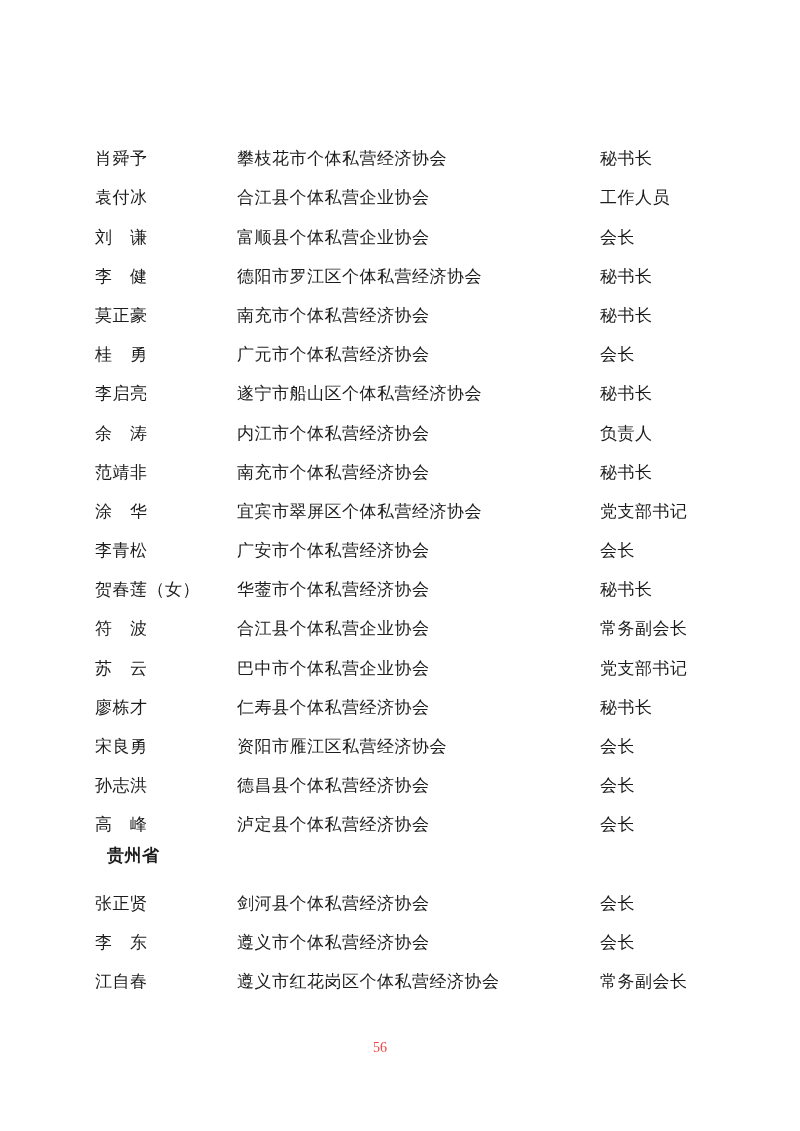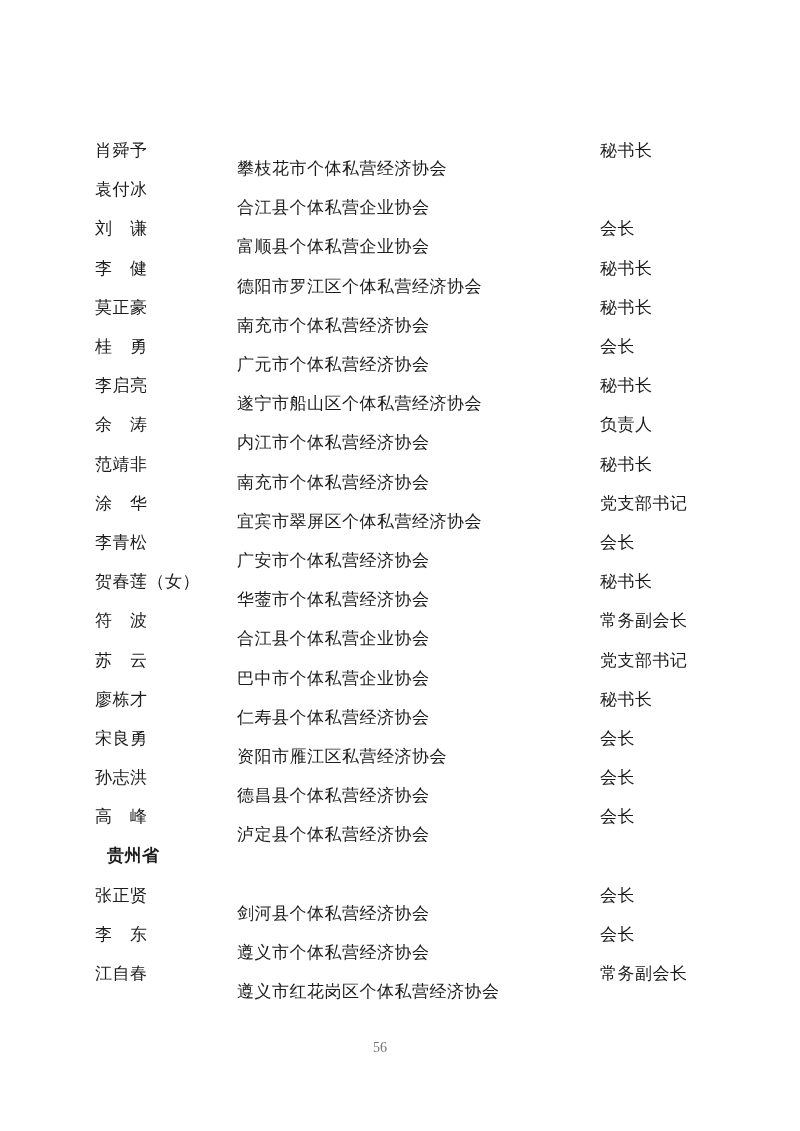--- a/index.html
+++ b/index.html
@@ -18,21 +18,21 @@
   }
   .roster {
     position: absolute;
     top: 131px;
     left: 0;
     width: 800px;
   }
   .row {
     height: 39.2px;
     display: flex;
-    align-items: center;
+    align-items: flex-end;
     padding-left: 95px;
     box-sizing: border-box;
     font-size: 17px;
     letter-spacing: 0.5px;
     white-space: pre;
   }
   .col-name {
     width: 142px;
     flex: 0 0 142px;
   }
@@ -54,30 +54,30 @@
     font-weight: bold;
     letter-spacing: 0.5px;
   }
   .footer {
     position: absolute;
     top: 1040px;
     left: 0;
     width: 760px;
     text-align: center;
     font-size: 14px;
-    color: #737373;
+    color: #ef4444;
   }
 </style>
 </head>
 <body>
 
 <div class="page">
   <div class="roster" id="roster">
       <div class="row"><span class="col-name">肖舜予</span><span class="col-org">攀枝花市个体私营经济协会</span><span class="col-title">秘书长</span></div>
-      <div class="row"><span class="col-name">袁付冰</span><span class="col-org">合江县个体私营企业协会</span></div>
+      <div class="row"><span class="col-name">袁付冰</span><span class="col-org">合江县个体私营企业协会</span><span class="col-title">工作人员</span></div>
       <div class="row"><span class="col-name">刘　谦</span><span class="col-org">富顺县个体私营企业协会</span><span class="col-title">会长</span></div>
       <div class="row"><span class="col-name">李　健</span><span class="col-org">德阳市罗江区个体私营经济协会</span><span class="col-title">秘书长</span></div>
       <div class="row"><span class="col-name">莫正豪</span><span class="col-org">南充市个体私营经济协会</span><span class="col-title">秘书长</span></div>
       <div class="row"><span class="col-name">桂　勇</span><span class="col-org">广元市个体私营经济协会</span><span class="col-title">会长</span></div>
       <div class="row"><span class="col-name">李启亮</span><span class="col-org">遂宁市船山区个体私营经济协会</span><span class="col-title">秘书长</span></div>
       <div class="row"><span class="col-name">余　涛</span><span class="col-org">内江市个体私营经济协会</span><span class="col-title">负责人</span></div>
       <div class="row"><span class="col-name">范靖非</span><span class="col-org">南充市个体私营经济协会</span><span class="col-title">秘书长</span></div>
       <div class="row"><span class="col-name">涂　华</span><span class="col-org">宜宾市翠屏区个体私营经济协会</span><span class="col-title">党支部书记</span></div>
       <div class="row"><span class="col-name">李青松</span><span class="col-org">广安市个体私营经济协会</span><span class="col-title">会长</span></div>
       <div class="row"><span class="col-name">贺春莲（女）</span><span class="col-org">华蓥市个体私营经济协会</span><span class="col-title">秘书长</span></div>

